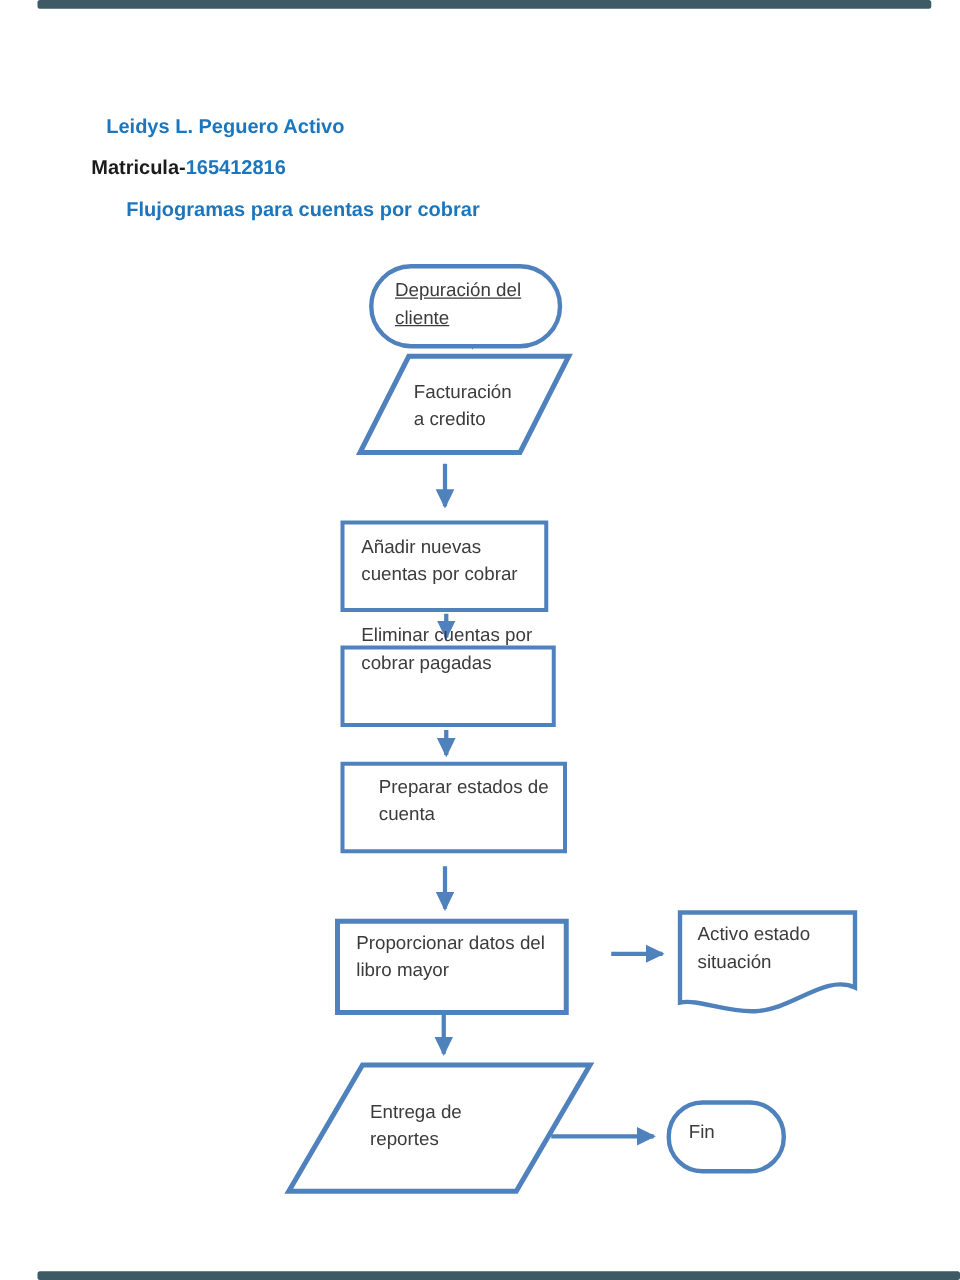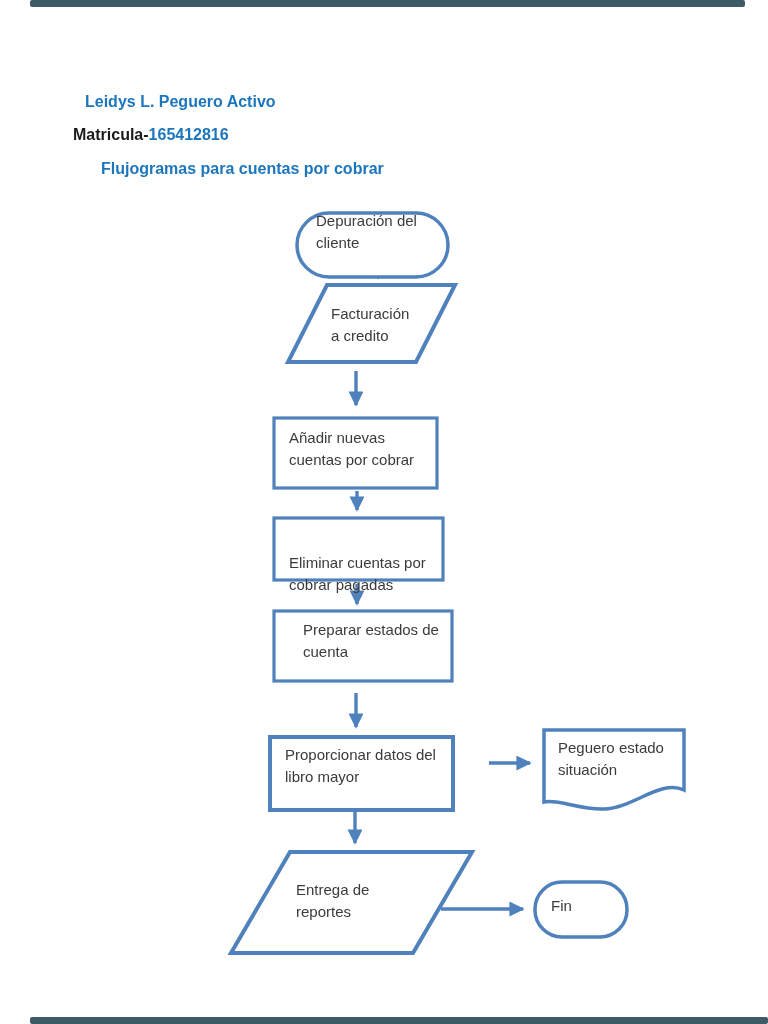--- a/index.html
+++ b/index.html
@@ -44,24 +44,24 @@
   .sw35   { stroke-width: 3.5px; }
   .sw4    { stroke-width: 4px; }
   .arrow  { fill: none; stroke: var(--shape-stroke, #4f81bd); stroke-width: 3.4px; }
 
   .label {
     position: absolute;
     font-size: 15px; line-height: 22px;
     color: var(--shape-text, #3b3b3b);
     white-space: pre-line;
   }
-  .lbl-start        { left: 316px; top: 210px; width: 125px; }
+  .lbl-start        { left: 316px; top: 222px; width: 125px; text-decoration: underline; }
   .lbl-facturacion  { left: 331px; top: 303px; width: 115px; }
   .lbl-anadir       { left: 289px; top: 427px; width: 150px; }
-  .lbl-eliminar     { left: 289px; top: 552px; width: 160px; }
+  .lbl-eliminar     { left: 289px; top: 498px; width: 160px; }
   .lbl-preparar     { left: 289px; top: 619px; width: 165px; margin-left: 14px; }
   .lbl-proporcionar { left: 285px; top: 744px; width: 175px; }
   .lbl-activo       { left: 558px; top: 737px; width: 125px; }
   .lbl-entrega      { left: 296px; top: 879px; width: 120px; }
   .lbl-fin          { left: 551px; top: 895px; width: 60px; }
 </style>
 </head>
 <body>
 
 <div class="page">
@@ -105,19 +105,19 @@
   <div class="label lbl-facturacion">Facturación
 a credito</div>
   <div class="label lbl-anadir">Añadir nuevas
 cuentas por cobrar</div>
   <div class="label lbl-eliminar">Eliminar cuentas por
 cobrar pagadas</div>
   <div class="label lbl-preparar">Preparar estados de
 cuenta</div>
   <div class="label lbl-proporcionar">Proporcionar datos del
 libro mayor</div>
-  <div class="label lbl-activo">Peguero estado
+  <div class="label lbl-activo">Activo estado
 situación</div>
   <div class="label lbl-entrega">Entrega de
 reportes</div>
   <div class="label lbl-fin">Fin</div>
 
 </div>
 
 </body></html>

